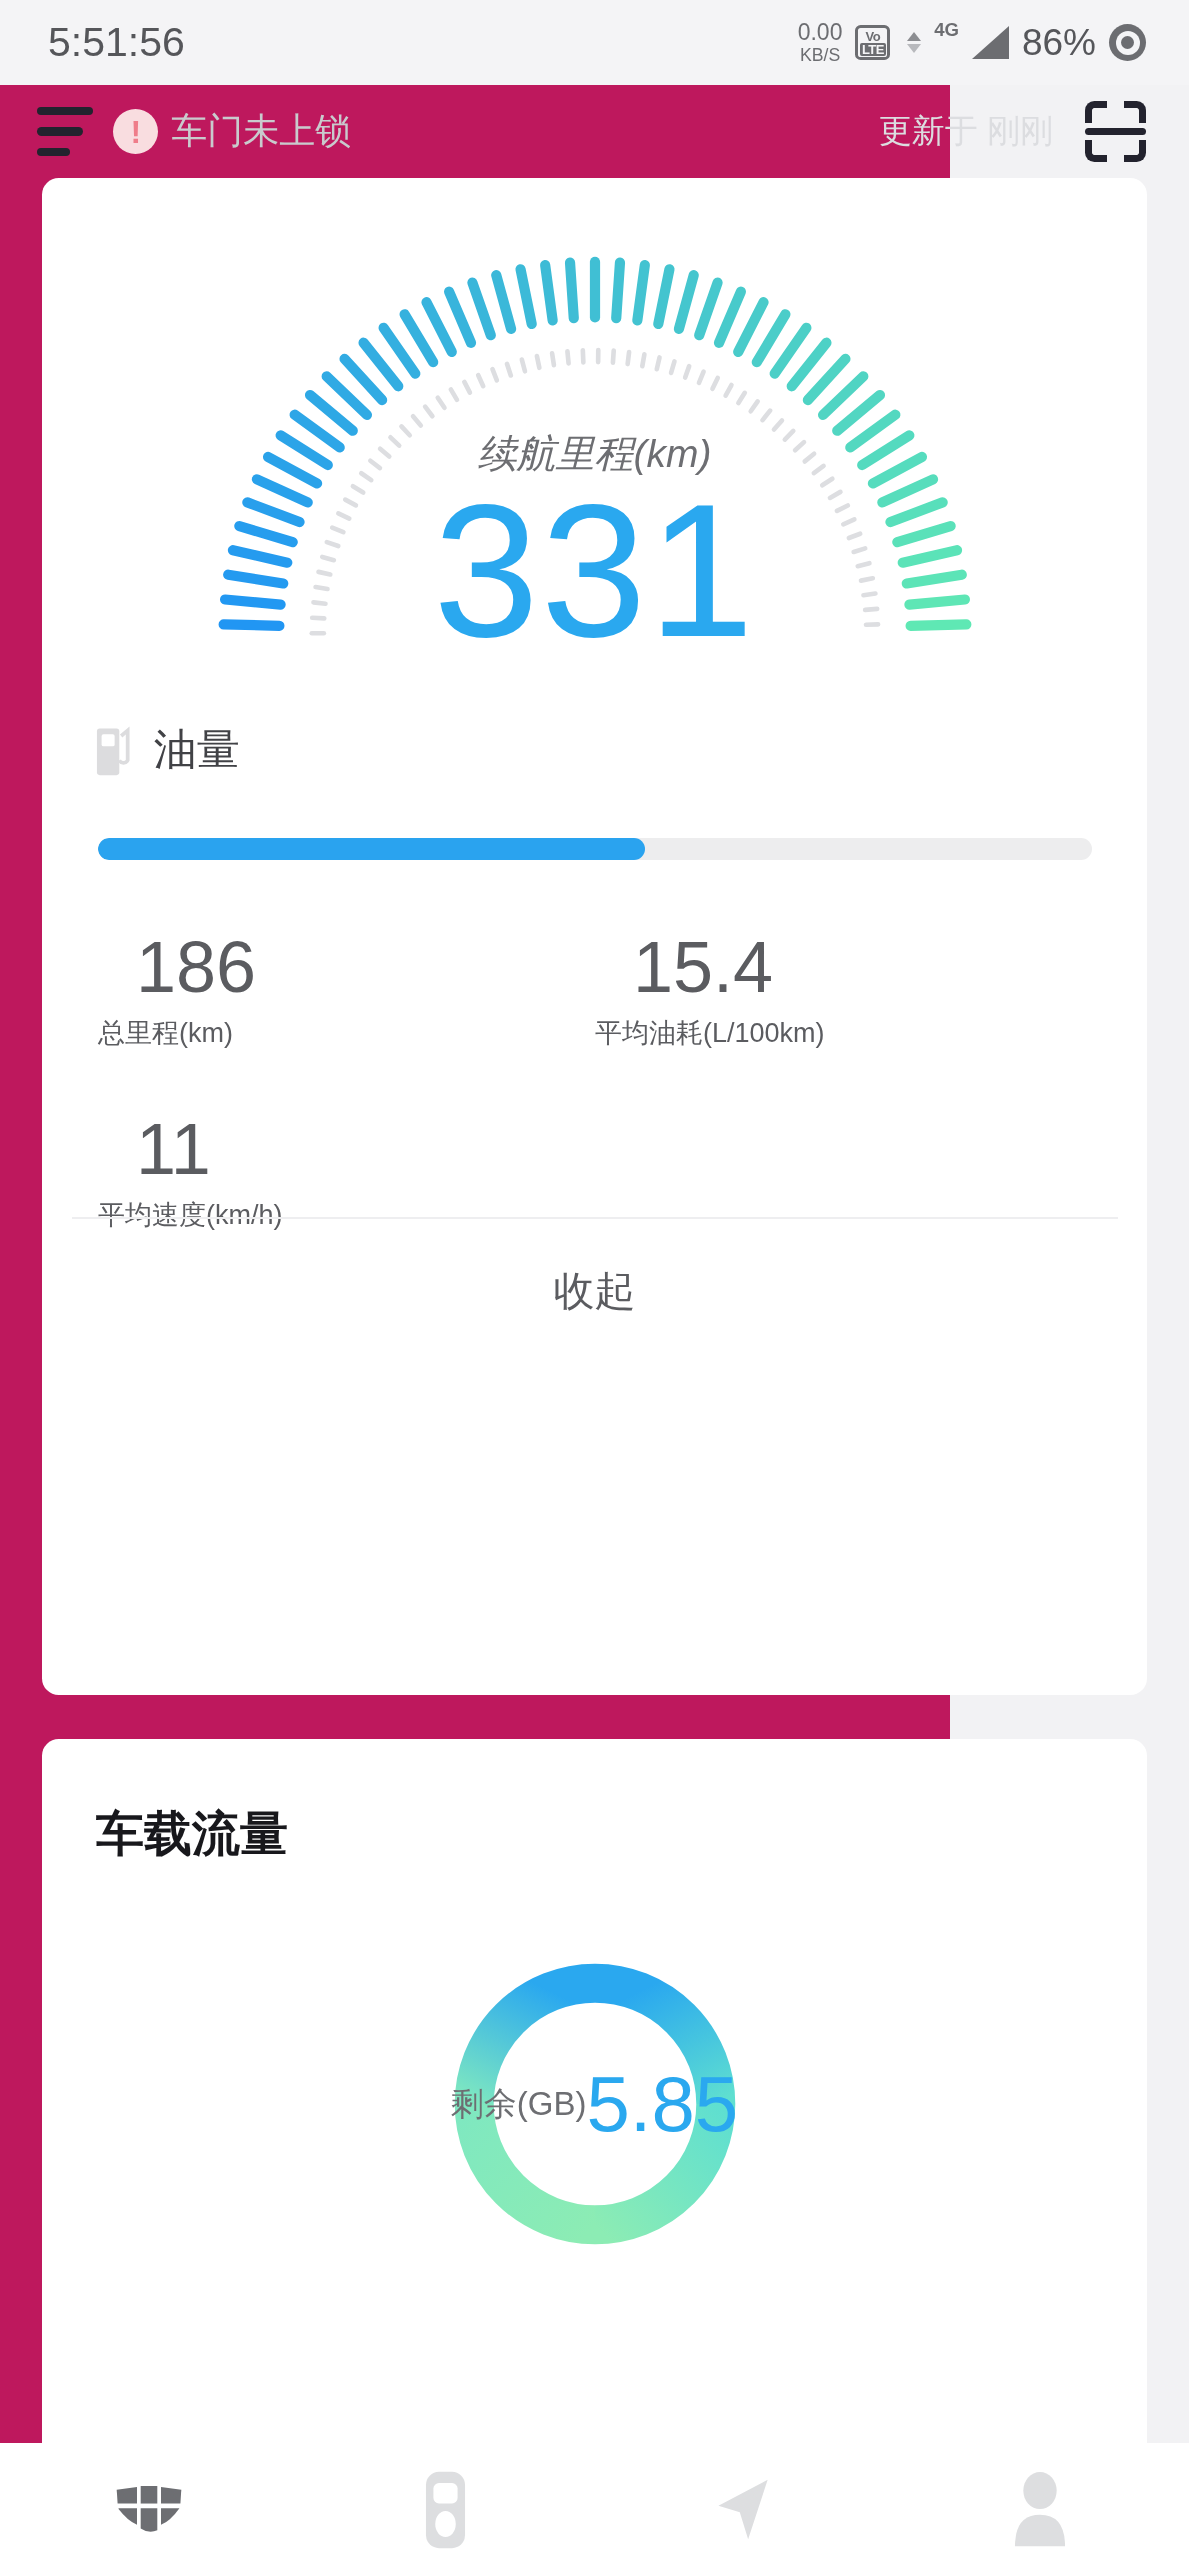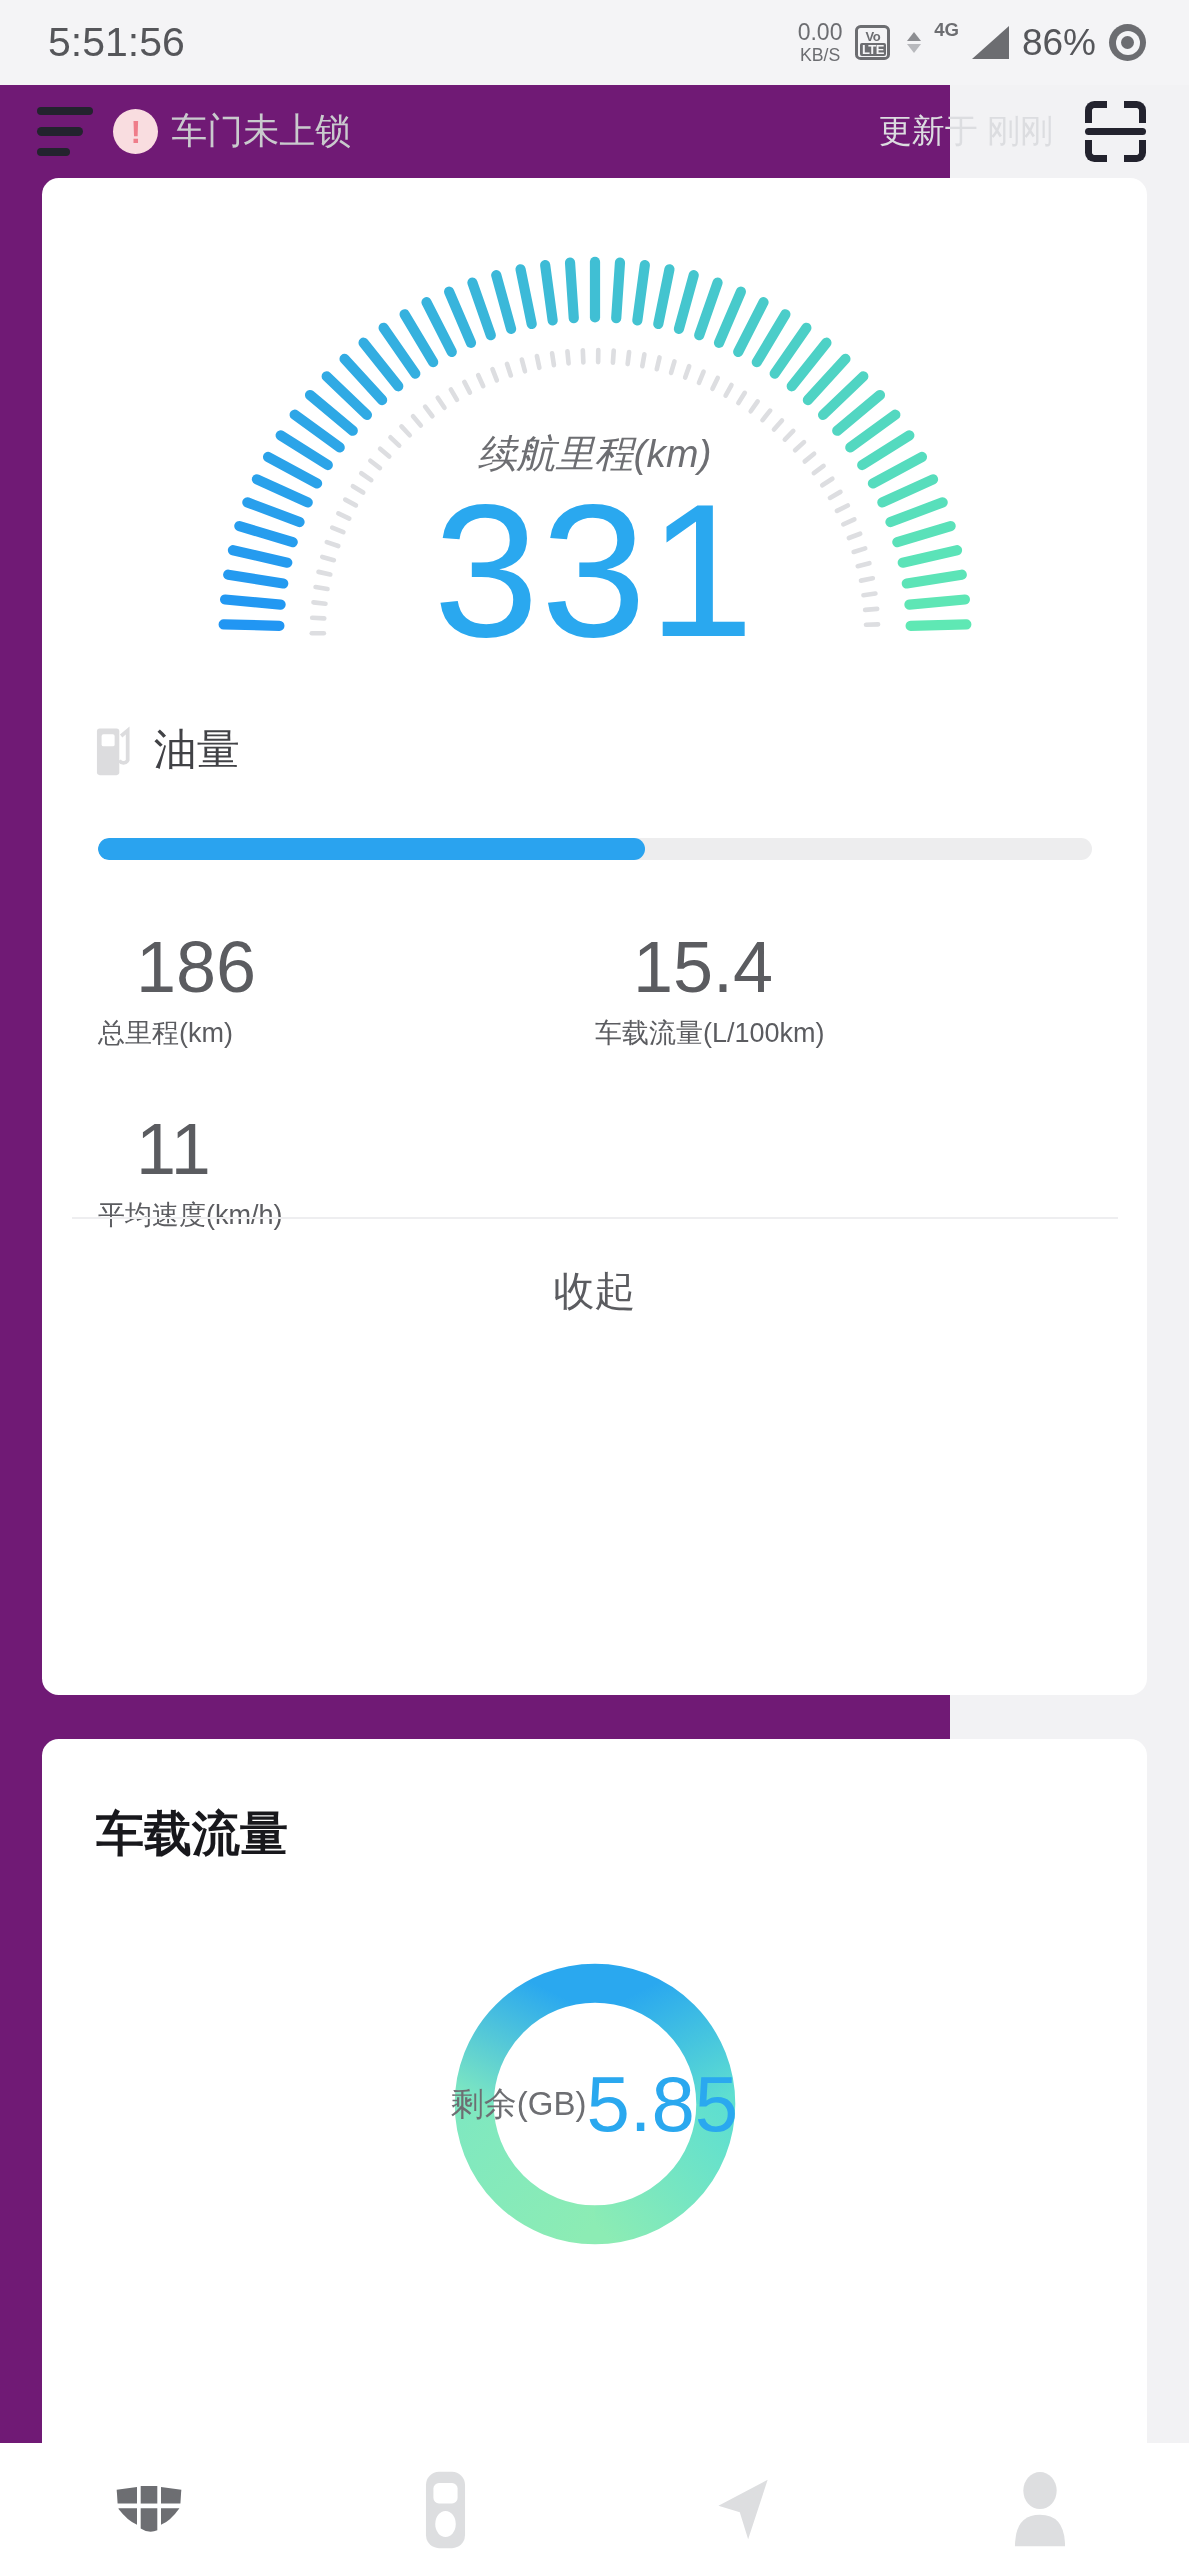--- a/index.html
+++ b/index.html
@@ -2,21 +2,21 @@
 <html style="font-size:15px"><head>
 <meta charset="utf-8">
 <style>
   * { margin:0; padding:0; box-sizing:border-box; }
   html, body {
     width:1189px; height:2576px;
     background:#f2f2f4;
     font-family:"Liberation Sans","DejaVu Sans",sans-serif;
     overflow:hidden;
   }
-  #app { position:relative; width:950px; height:2576px; background:#701a75; }
+  #app { position:relative; width:950px; height:2576px; background:#be185d; }
 
   
   .statusbar {
     position:absolute; top:0; left:0; width:1189px; height:85px;
     background:#f4f4f6;
     display:flex; align-items:center; justify-content:space-between;
     padding:0 43px 0 48px;
   }
   .sb-clock { font-size:41px; color:#55565a; letter-spacing:0px; font-weight:400; }
   .sb-right { display:flex; align-items:center; gap:13px; }
@@ -333,21 +333,21 @@
     </div>
 
     <div class="stats">
       <div class="stat-grid" id="stat-grid">
           <div class="stat">
             <div class="stat-num">186</div>
             <div class="stat-lbl">总里程(km)</div>
           </div>
           <div class="stat">
             <div class="stat-num">15.4</div>
-            <div class="stat-lbl">车载流量(L/100km)</div>
+            <div class="stat-lbl">平均油耗(L/100km)</div>
           </div>
           <div class="stat">
             <div class="stat-num">11</div>
             <div class="stat-lbl">平均速度(km/h)</div>
           </div>
         </div>
     </div>
 
     <div class="divider"></div>
     <div class="collapse">收起</div>

